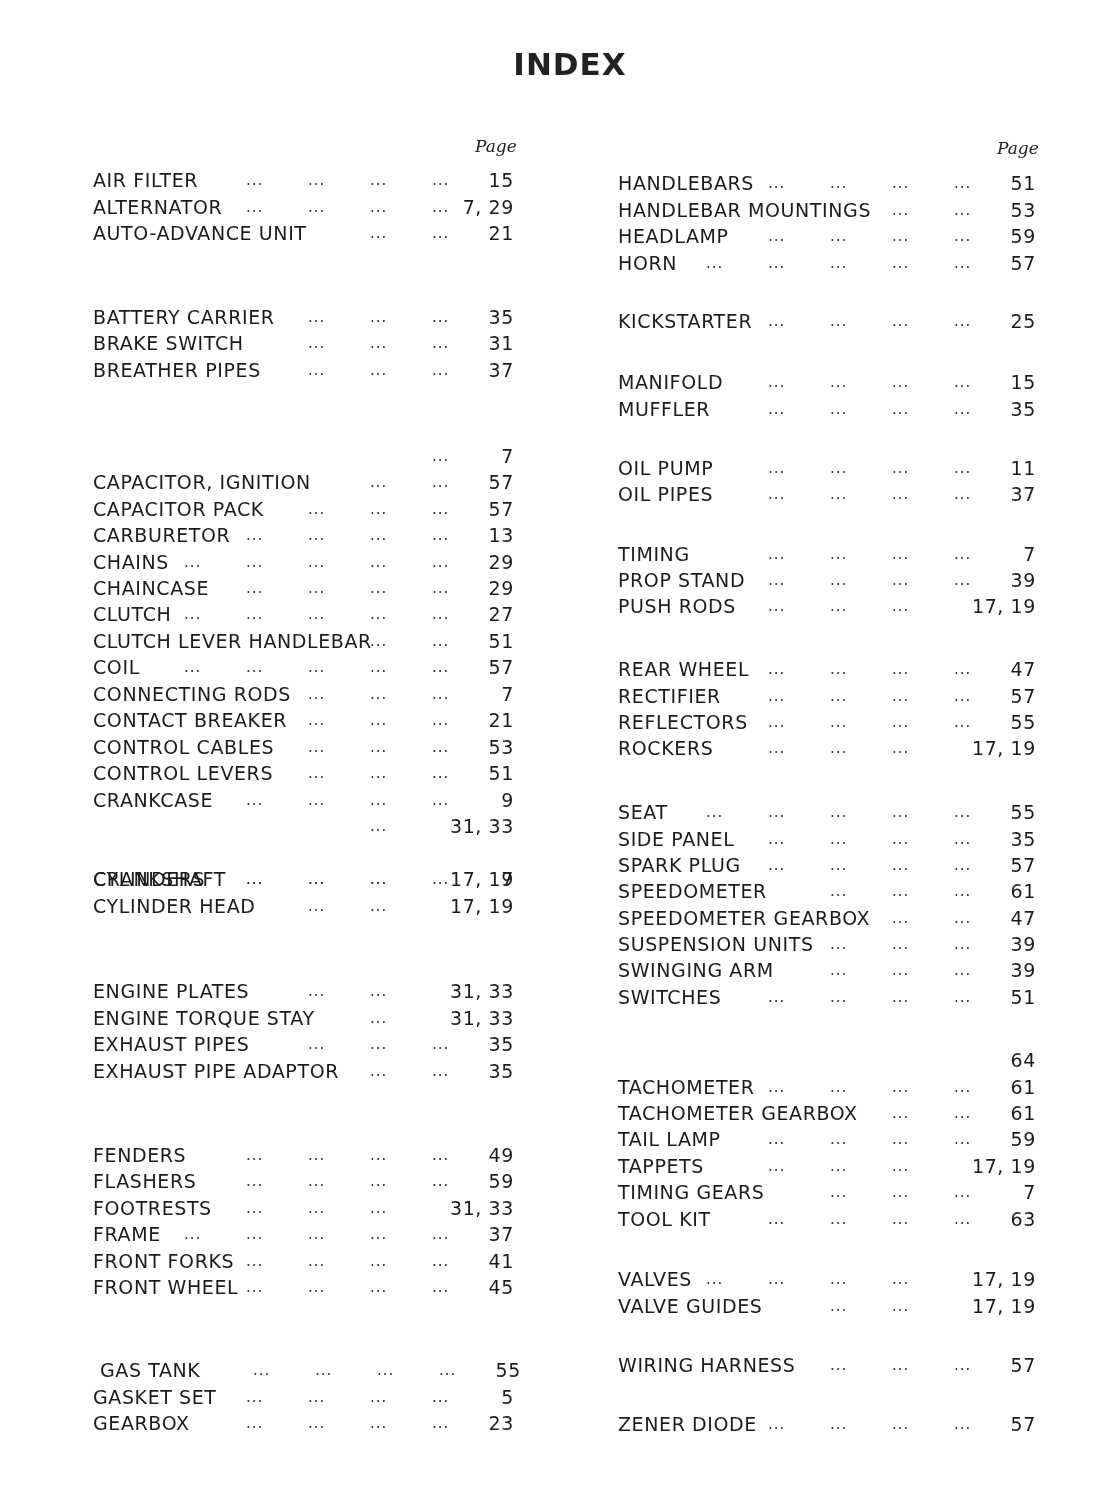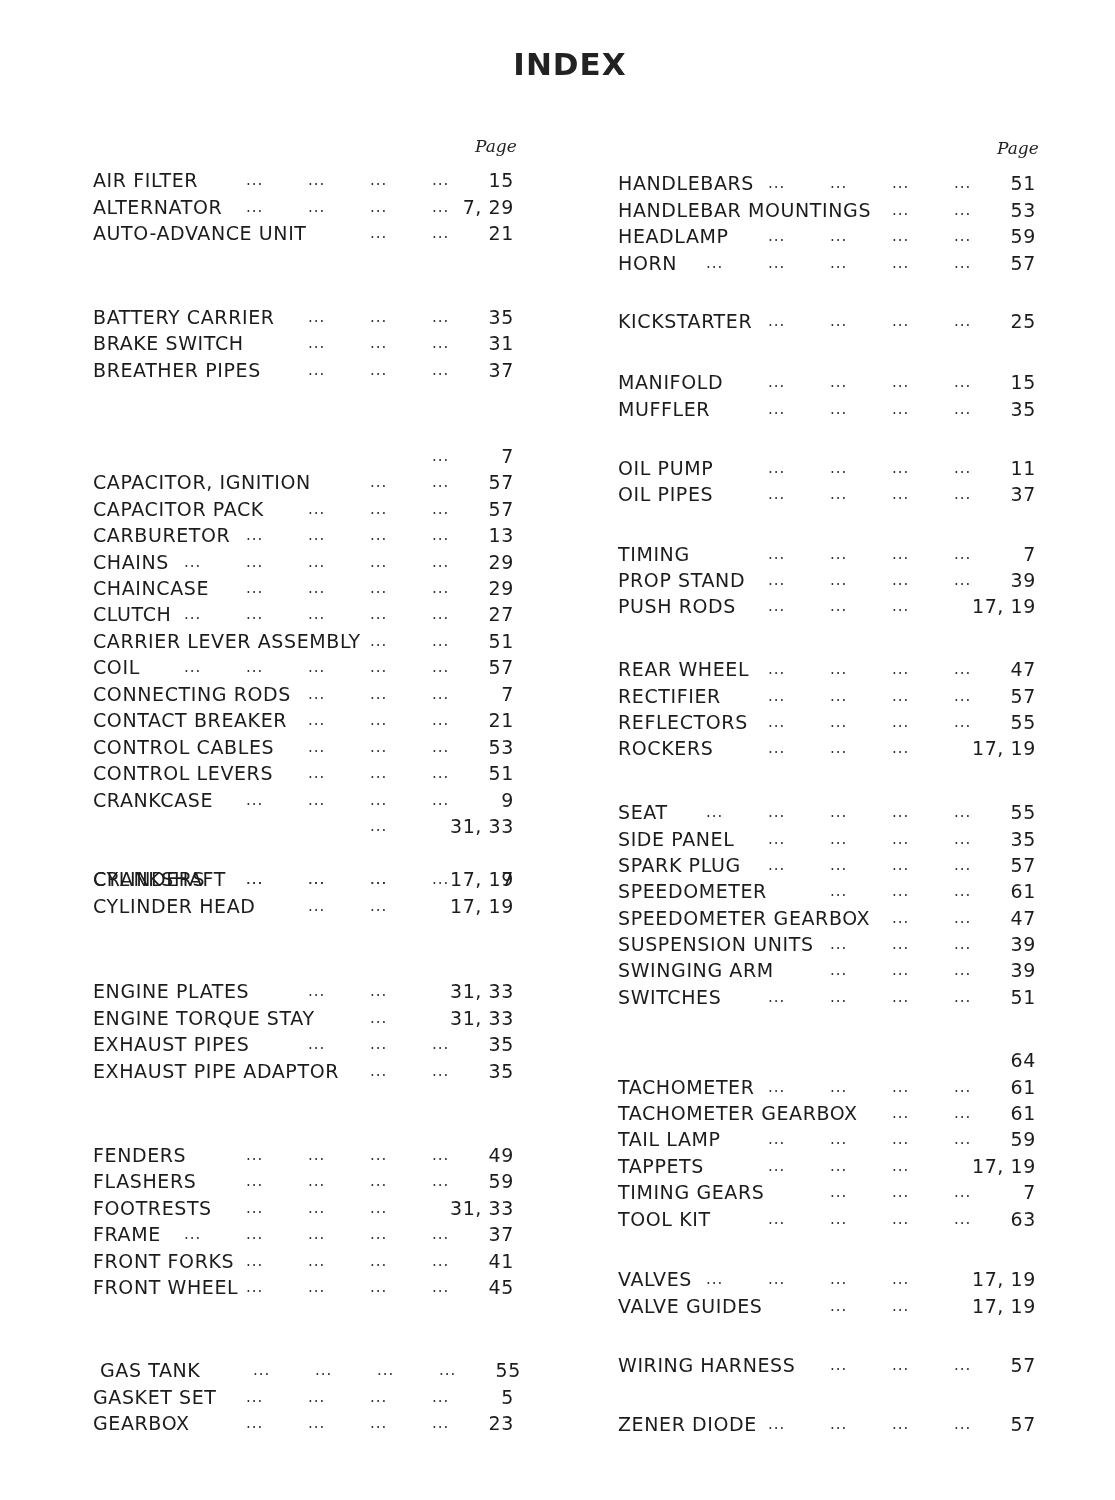--- a/index.html
+++ b/index.html
@@ -139,21 +139,21 @@
       <span class="pg">27</span>
       <span class="dots" style="left: 0px;">
         <span style="position:absolute;left:339px;top:0;">...</span>
         <span style="position:absolute;left:277px;top:0;">...</span>
         <span style="position:absolute;left:215px;top:0;">...</span>
         <span style="position:absolute;left:153px;top:0;">...</span>
         <span style="position:absolute;left:91px;top:0;">...</span>
       </span>
     </div>
     <div class="row" style="left: 93px; top: 628px; width: 421px;">
-      <span class="label">CARRIER LEVER ASSEMBLY</span>
+      <span class="label">CLUTCH LEVER HANDLEBAR</span>
       <span class="pg">51</span>
       <span class="dots" style="left: 0px;">
         <span style="position:absolute;left:339px;top:0;">...</span>
         <span style="position:absolute;left:277px;top:0;">...</span>
       </span>
     </div>
     <div class="row" style="left: 93px; top: 654px; width: 421px;">
       <span class="label">COIL</span>
       <span class="pg">57</span>
       <span class="dots" style="left: 0px;">

